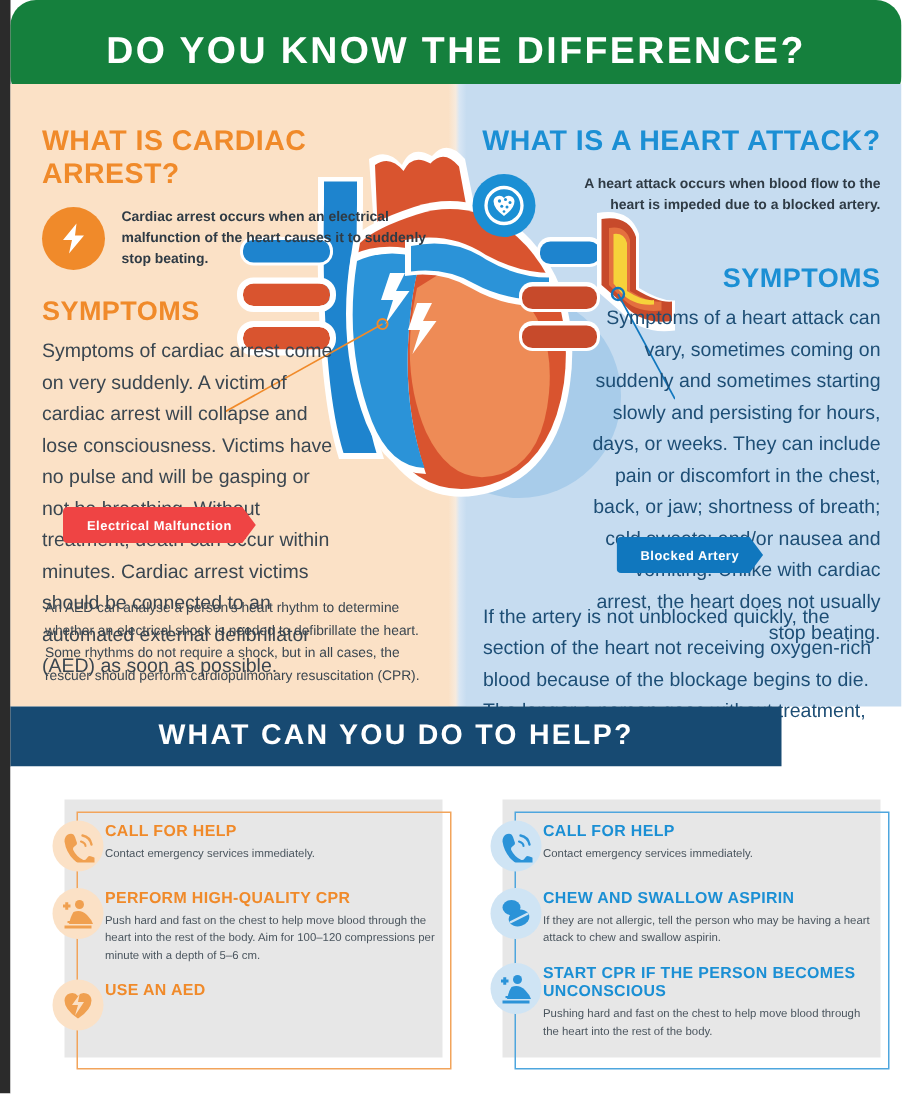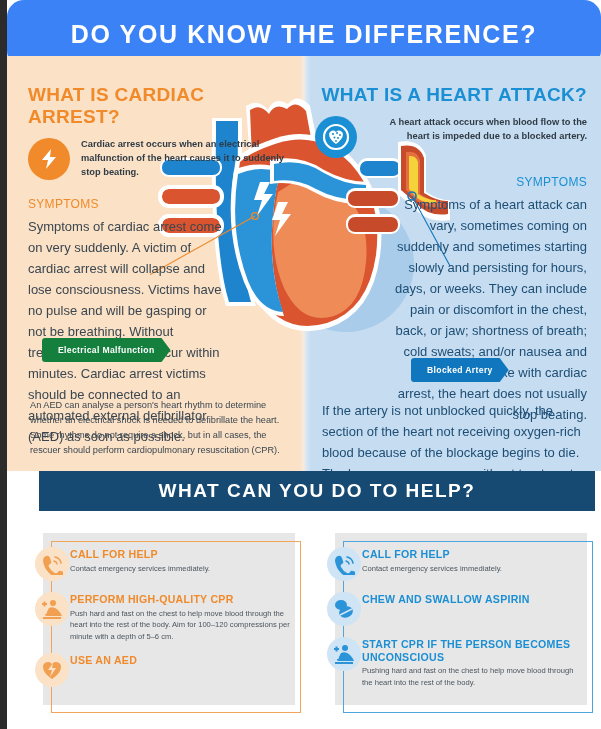--- a/index.html
+++ b/index.html
@@ -9,21 +9,21 @@
     font-family:"Liberation Sans", sans-serif;
     overflow:hidden;
     position:relative;
   }
   .page{position:absolute;inset:0;width:601px;height:729px;background:#fff;}
   .edge-strip{position:absolute;left:0;top:0;width:7px;height:729px;background:#2b2b2b;}
 
   
   .banner{
     position:absolute;left:7px;top:0;width:594px;height:68px;
-    background:#3b82f6;display:flex;align-items:center;justify-content:center;border-radius:17px;
+    background:#15803d;display:flex;align-items:center;justify-content:center;border-radius:17px;
   }
   .banner-title{
     color:#ffffff;font-size:25px;font-weight:bold;letter-spacing:1.6px;
     font-family:"Liberation Sans", sans-serif;
   }
 
   
   .mid{position:absolute;left:7px;top:56px;width:594px;height:415px;}
   .mid-left{position:absolute;left:0;top:0;width:298px;height:415px;background:#FBE1C6;}
   .mid-right{position:absolute;left:298px;top:0;width:296px;height:415px;background:#C6DCF0;}
@@ -39,47 +39,47 @@
 
   .intro-row{display:flex;gap:11px;align-items:flex-start;}
   .badge-icon{flex:0 0 auto;width:42px;height:42px;border-radius:50%;
     display:flex;align-items:center;justify-content:center;}
   .badge-orange{background:#F08A2A;}
   .badge-blue{background:#1B8FD4;}
 
   .intro-text{font-size:9.3px;line-height:1.5;font-weight:bold;color:#2f3b45;}
   .intro-text.r{text-align:right;}
 
-  .sub-h{font-size:12px;font-weight:normal;letter-spacing:.3px;margin:17px 0 5px 0;}
+  .sub-h{font-size:18px;font-weight:bold;letter-spacing:.3px;margin:17px 0 5px 0;}
   .sub-orange{color:#F08A2A;}
   .sub-blue{color:#1B8FD4;}
 
   .body-txt{font-size:13px;line-height:1.62;color:#3a4650;}
   .body-txt.blue{color:#1d4e75;}
 
   .sym-left{width:196px;}
   .sym-right{width:192px;margin-left:auto;}
 
   .tail-left{position:absolute;left:30px;top:398px;width:256px;font-size:9.2px;line-height:1.62;color:#3a4650;}
   .tail-right{position:absolute;left:322px;top:400px;width:262px;font-size:13px;line-height:1.62;color:#1d4e75;}
 
   
   .pill{position:absolute;color:#fff;font-size:8.6px;font-weight:bold;letter-spacing:.35px;
     padding:7px 16px;display:inline-block;}
-  .pill-orange{background:#15803d;left:42px;top:338px;
+  .pill-orange{background:#ef4444;left:42px;top:338px;
     clip-path:polygon(0 0,calc(100% - 9px) 0,100% 50%,calc(100% - 9px) 100%,0 100%);border-radius:3px;}
   .pill-blue{background:#1077BE;left:411px;top:358px;
     clip-path:polygon(0 0,calc(100% - 9px) 0,100% 50%,calc(100% - 9px) 100%,0 100%);border-radius:3px;}
 
   
   .heart-wrap{position:absolute;left:150px;top:96px;width:300px;height:300px;}
 
   
-  .banner2{position:absolute;left:7px;top:471px;width:556px;height:40px;
-    background:#174A72;display:flex;align-items:center;justify-content:center;margin-left:32px;}
+  .banner2{position:absolute;left:7px;top:471px;width:514px;height:40px;
+    background:#174A72;display:flex;align-items:center;justify-content:center;}
   .banner2-title{color:#fff;font-size:19px;font-weight:bold;letter-spacing:1.5px;}
 
   
   .bottom{position:absolute;left:7px;top:511px;width:594px;height:218px;background:#fff;}
   .panel{position:absolute;top:22px;height:180px;}
   .panel-grey{position:absolute;left:18px;top:0;right:6px;bottom:8px;background:#E7E7E7;}
   .panel-border{position:absolute;left:26px;top:8px;right:0;bottom:0;border:1.6px solid #F2A45B;border-left-width:1.6px;}
   .panel-border.blue{border-color:#4EA6DE;}
   .panel-left{left:18px;width:276px;}
   .panel-right{left:310px;width:276px;}
@@ -305,20 +305,21 @@
         <div class="item">
           <div class="item-icon ic-blue">
             <svg width="24" height="22" viewBox="0 0 24 22" aria-hidden="true">
               <ellipse cx="9" cy="7" rx="6" ry="5" fill="#2B93D8"></ellipse>
               <ellipse cx="14" cy="14" rx="7" ry="5.5" fill="#2B93D8" transform="rotate(-18 14 14)"></ellipse>
               <path d="M8 17 L20 11" stroke="#CFE4F4" stroke-width="1.6"></path>
             </svg>
           </div>
           <div class="item-body">
             <div class="item-title t-blue">CHEW AND SWALLOW ASPIRIN</div>
+            <div class="item-desc">If they are not allergic, tell the person who may be having a heart attack to chew and swallow aspirin.</div>
           </div>
         </div>
 
         <div class="item">
           <div class="item-icon ic-blue">
             <svg width="24" height="22" viewBox="0 0 24 22" aria-hidden="true">
               <g fill="#2B93D8">
                 <path d="M2 5 h5 v2 h-5 Z"></path>
                   <path d="M3.5 3.5 h2 v5 h-2 Z"></path>
                 <circle cx="13" cy="5" r="3"></circle>

